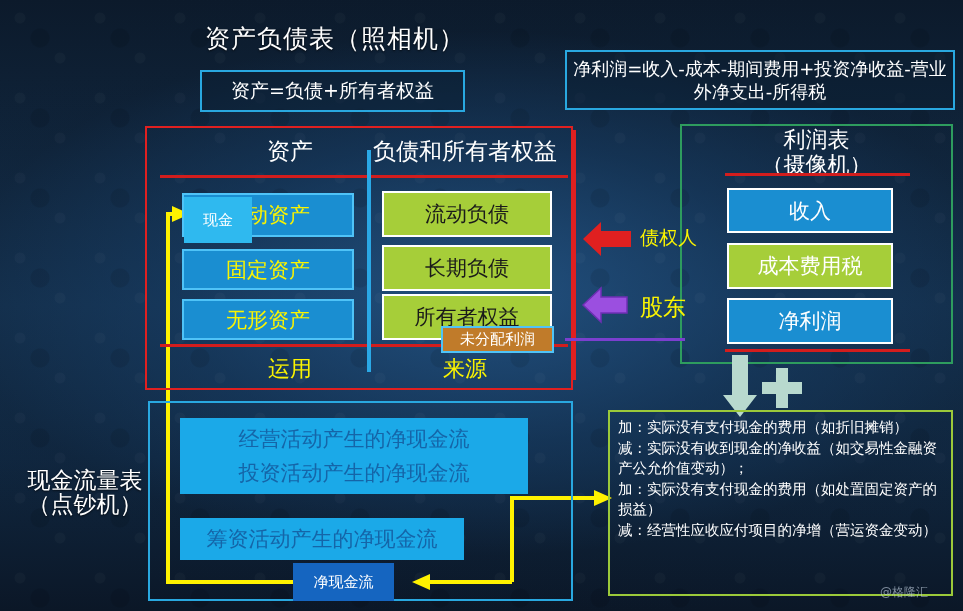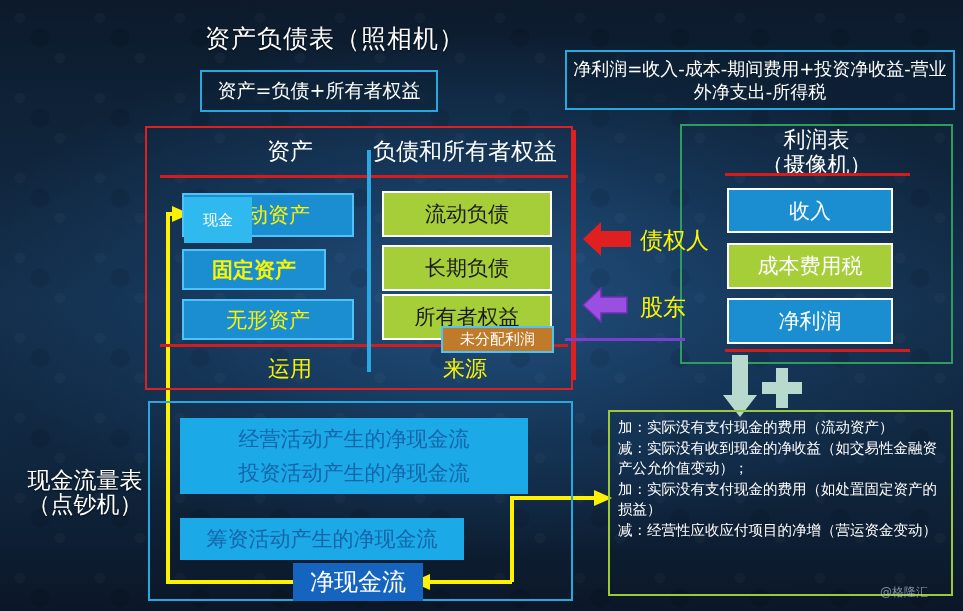--- a/index.html
+++ b/index.html
@@ -33,21 +33,21 @@
   #bs-title{left:205px;top:22px;font-size:25px;color:#fff;letter-spacing:1px;
             text-shadow:0 1px 2px rgba(0,0,0,.7);}
   #cf-title{left:10px;top:468px;width:150px;text-align:center;font-size:23px;color:#fff;
             line-height:1.05;text-shadow:0 1px 2px rgba(0,0,0,.7);}
   #cf-title .sub{font-size:23px;display:block;}
 
   
   .fbox{border:2px solid #29a8e0;background:rgba(10,30,52,0.45);color:#fff;
         display:flex;align-items:center;justify-content:center;text-align:center;
         box-sizing:border-box;}
-  #eq-assets{left:200px;top:70px;width:238px;height:42px;font-size:19px;}
+  #eq-assets{left:200px;top:70px;width:265px;height:42px;font-size:19px;}
   #eq-profit{left:565px;top:50px;width:390px;height:60px;font-size:18px;line-height:1.3;padding:4px 6px;}
 
   
   #bs-frame{left:145px;top:126px;width:428px;height:264px;border:2px solid #e02020;box-sizing:border-box;}
   #bs-hdr-assets{left:220px;top:136px;width:140px;text-align:center;font-size:23px;color:#fff;}
   #bs-hdr-liab{left:360px;top:136px;width:210px;text-align:center;font-size:23px;color:#fff;}
   #bs-rule-top{left:160px;top:175px;width:408px;height:3px;background:#d31d1d;}
   #bs-rule-bot{left:160px;top:344px;width:408px;height:3px;background:#d31d1d;}
   #bs-divider{left:367px;top:150px;width:4px;height:222px;background:#2aa8e6;}
   #bs-foot-use{left:220px;top:354px;width:140px;text-align:center;font-size:22px;color:#fbf400;}
@@ -56,21 +56,21 @@
   
   .ibox{box-sizing:border-box;display:flex;align-items:center;justify-content:center;
         text-align:center;font-size:21px;}
   .blue{background:#1a8ed1;border:2px solid #4fc3f7;color:#fbf400;}
   .blue-w{background:#1a8ed1;border:2px solid #ffffff;color:#ffffff;}
   .green{background:#a6ce39;border:2px solid #ffffff;color:#1a1a1a;}
   .green-y{background:#a6ce39;border:2px solid #ffffff;color:#ffffff;}
   .cyan{background:#1ba9e8;border:0;color:#1565a8;}
 
   #a1{left:182px;top:193px;width:172px;height:44px;}
-  #a2{left:182px;top:249px;width:144px;height:41px;font-weight:bold;}
+  #a2{left:182px;top:249px;width:172px;height:41px;}
   #a3{left:182px;top:299px;width:172px;height:41px;}
   #cashbox{left:184px;top:197px;width:68px;height:46px;background:#2fb9ef;
            color:#fff;font-size:15px;display:flex;align-items:center;justify-content:center;
            line-height:1.0;box-sizing:border-box;}
   #l1{left:382px;top:191px;width:170px;height:46px;}
   #l2{left:382px;top:245px;width:170px;height:46px;}
   #l3{left:382px;top:294px;width:170px;height:46px;}
   #retained{left:441px;top:326px;width:113px;height:27px;background:#c07b2a;
             border:2px solid #4fc3f7;color:#fff;font-size:15px;box-sizing:border-box;
             display:flex;align-items:center;justify-content:center;}
@@ -80,35 +80,35 @@
   #is-title{left:690px;top:127px;width:253px;text-align:center;font-size:22px;color:#fff;line-height:1.15;}
   #is-rule-top{left:725px;top:173px;width:185px;height:3px;background:#d31d1d;}
   #is-rule-bot{left:725px;top:349px;width:185px;height:3px;background:#d31d1d;}
   #p1{left:727px;top:188px;width:166px;height:45px;}
   #p2{left:727px;top:243px;width:166px;height:46px;}
   #p3{left:727px;top:298px;width:166px;height:46px;}
 
   
   #arr-cred{left:583px;top:222px;width:48px;height:34px;}
   #arr-share{left:583px;top:288px;width:44px;height:34px;}
-  #lbl-cred{left:640px;top:225px;font-size:23px;color:#fbf400;}
+  #lbl-cred{left:640px;top:225px;font-size:19px;color:#fbf400;}
   #lbl-share{left:640px;top:292px;font-size:23px;color:#fbf400;}
   #ln-cred{left:573px;top:130px;width:3px;height:250px;background:#e02020;}
   #ln-share{left:565px;top:338px;width:120px;height:3px;background:#7b3fcf;}
 
   
   #down-arrow{left:723px;top:355px;width:34px;height:62px;}
   #plus-sign{left:762px;top:368px;width:40px;height:40px;}
 
   
   #cf-frame{left:148px;top:401px;width:425px;height:200px;border:2px solid #29a8e0;box-sizing:border-box;}
   #c1{left:180px;top:418px;width:348px;height:42px;}
   #c2{left:180px;top:452px;width:348px;height:42px;}
   #c3{left:180px;top:518px;width:284px;height:42px;}
-  #cnet{left:293px;top:563px;width:130px;height:38px;background:#1565c0;border:0;color:#fff;font-size:24px;}
+  #cnet{left:293px;top:563px;width:101px;height:38px;background:#1565c0;border:0;color:#fff;font-size:15px;}
 
   
   #exp-frame{left:608px;top:410px;width:345px;height:186px;border:2px solid #9bc93a;
              box-sizing:border-box;padding:5px 8px;color:#fff;font-size:14.5px;line-height:1.42;}
   #exp-frame div{margin:0;}
 
   
   #wm{left:880px;top:584px;font-size:12px;color:rgba(190,205,220,.65);}
 
   svg{display:block;overflow:visible;}
@@ -189,21 +189,21 @@
     <polygon points="14,0 26,0 26,14 40,14 40,26 26,26 26,40 14,40 14,26 0,26 0,14 14,14" fill="#b8d9ce"></polygon>
   </svg>
 
   <div class="lyr" id="cf-frame"></div>
   <div class="lyr ibox cyan cjk" id="c1">经营活动产生的净现金流</div>
   <div class="lyr ibox cyan cjk" id="c2">投资活动产生的净现金流</div>
   <div class="lyr ibox cyan cjk" id="c3">筹资活动产生的净现金流</div>
   <div class="lyr ibox cjk" id="cnet">净现金流</div>
 
   <div class="lyr cjk" id="exp-frame">
-    <div>加：实际没有支付现金的费用（流动资产）</div>
+    <div>加：实际没有支付现金的费用（如折旧摊销）</div>
     <div>减：实际没有收到现金的净收益（如交易性金融资产公允价值变动）；</div>
     <div>加：实际没有支付现金的费用（如处置固定资产的损益）</div>
     <div>减：经营性应收应付项目的净增（营运资金变动）</div>
   </div>
 
   <div class="lyr cjk" id="wm">@格隆汇</div>
 
 </div>
 
 </body></html>

